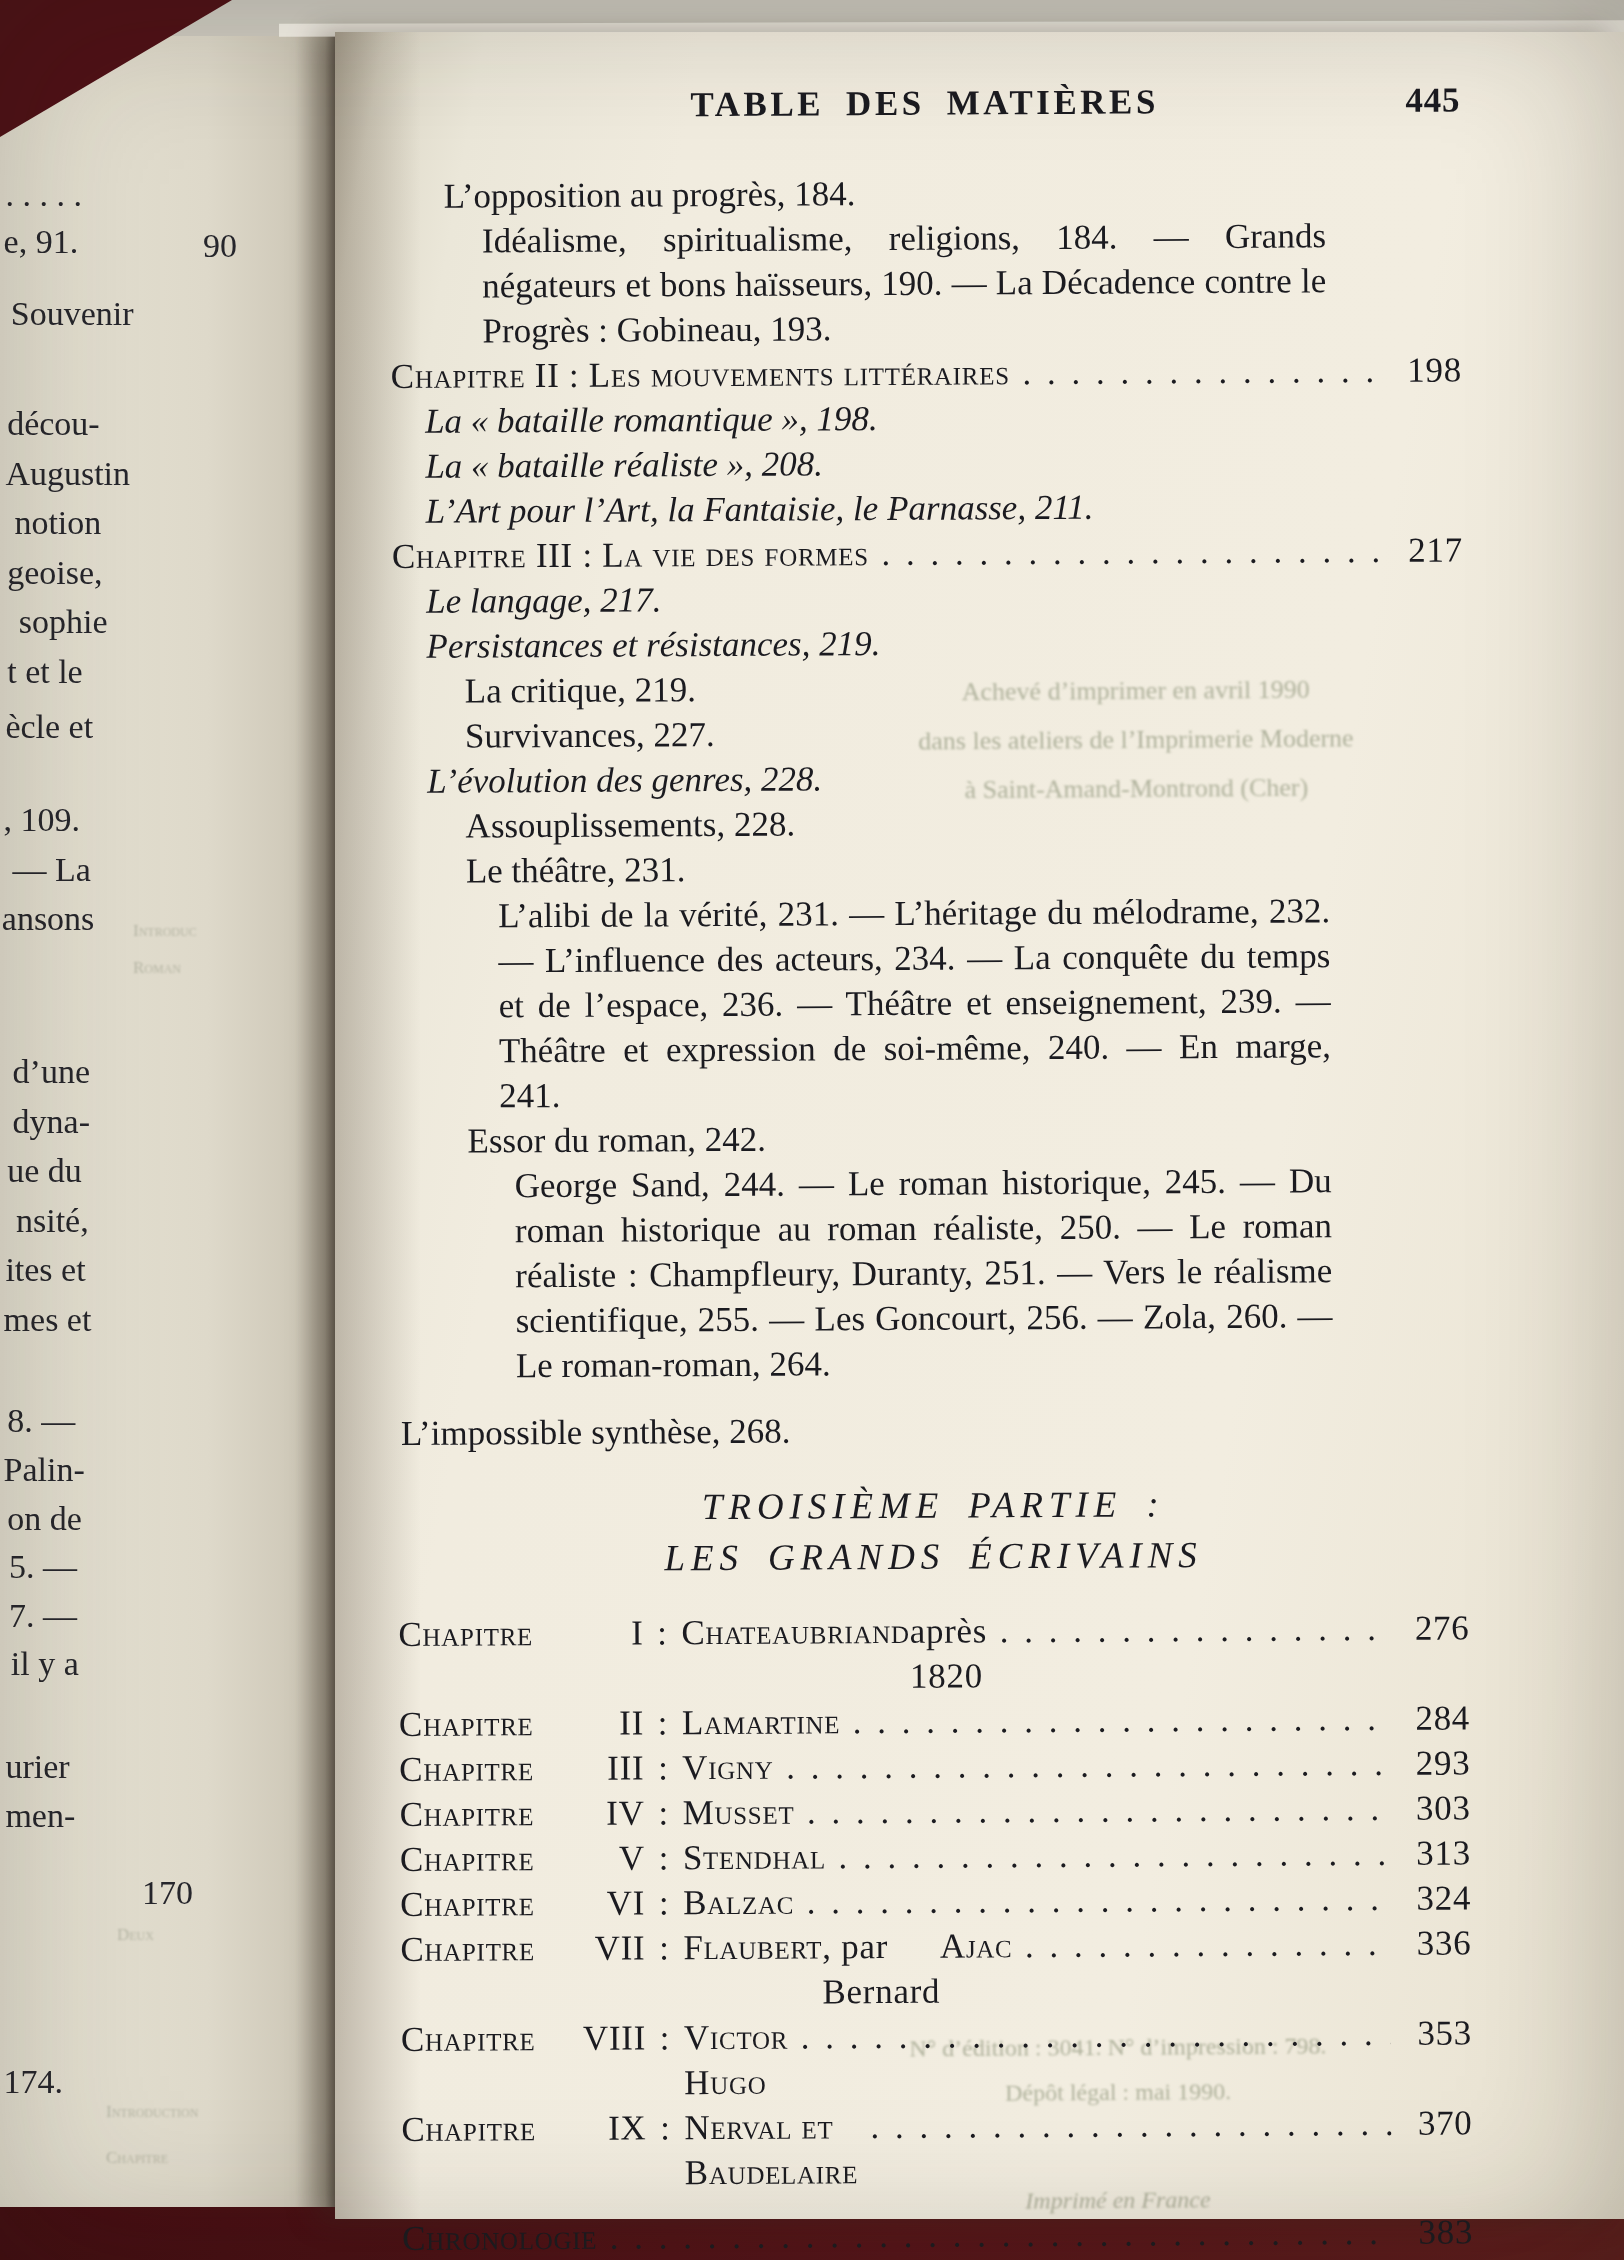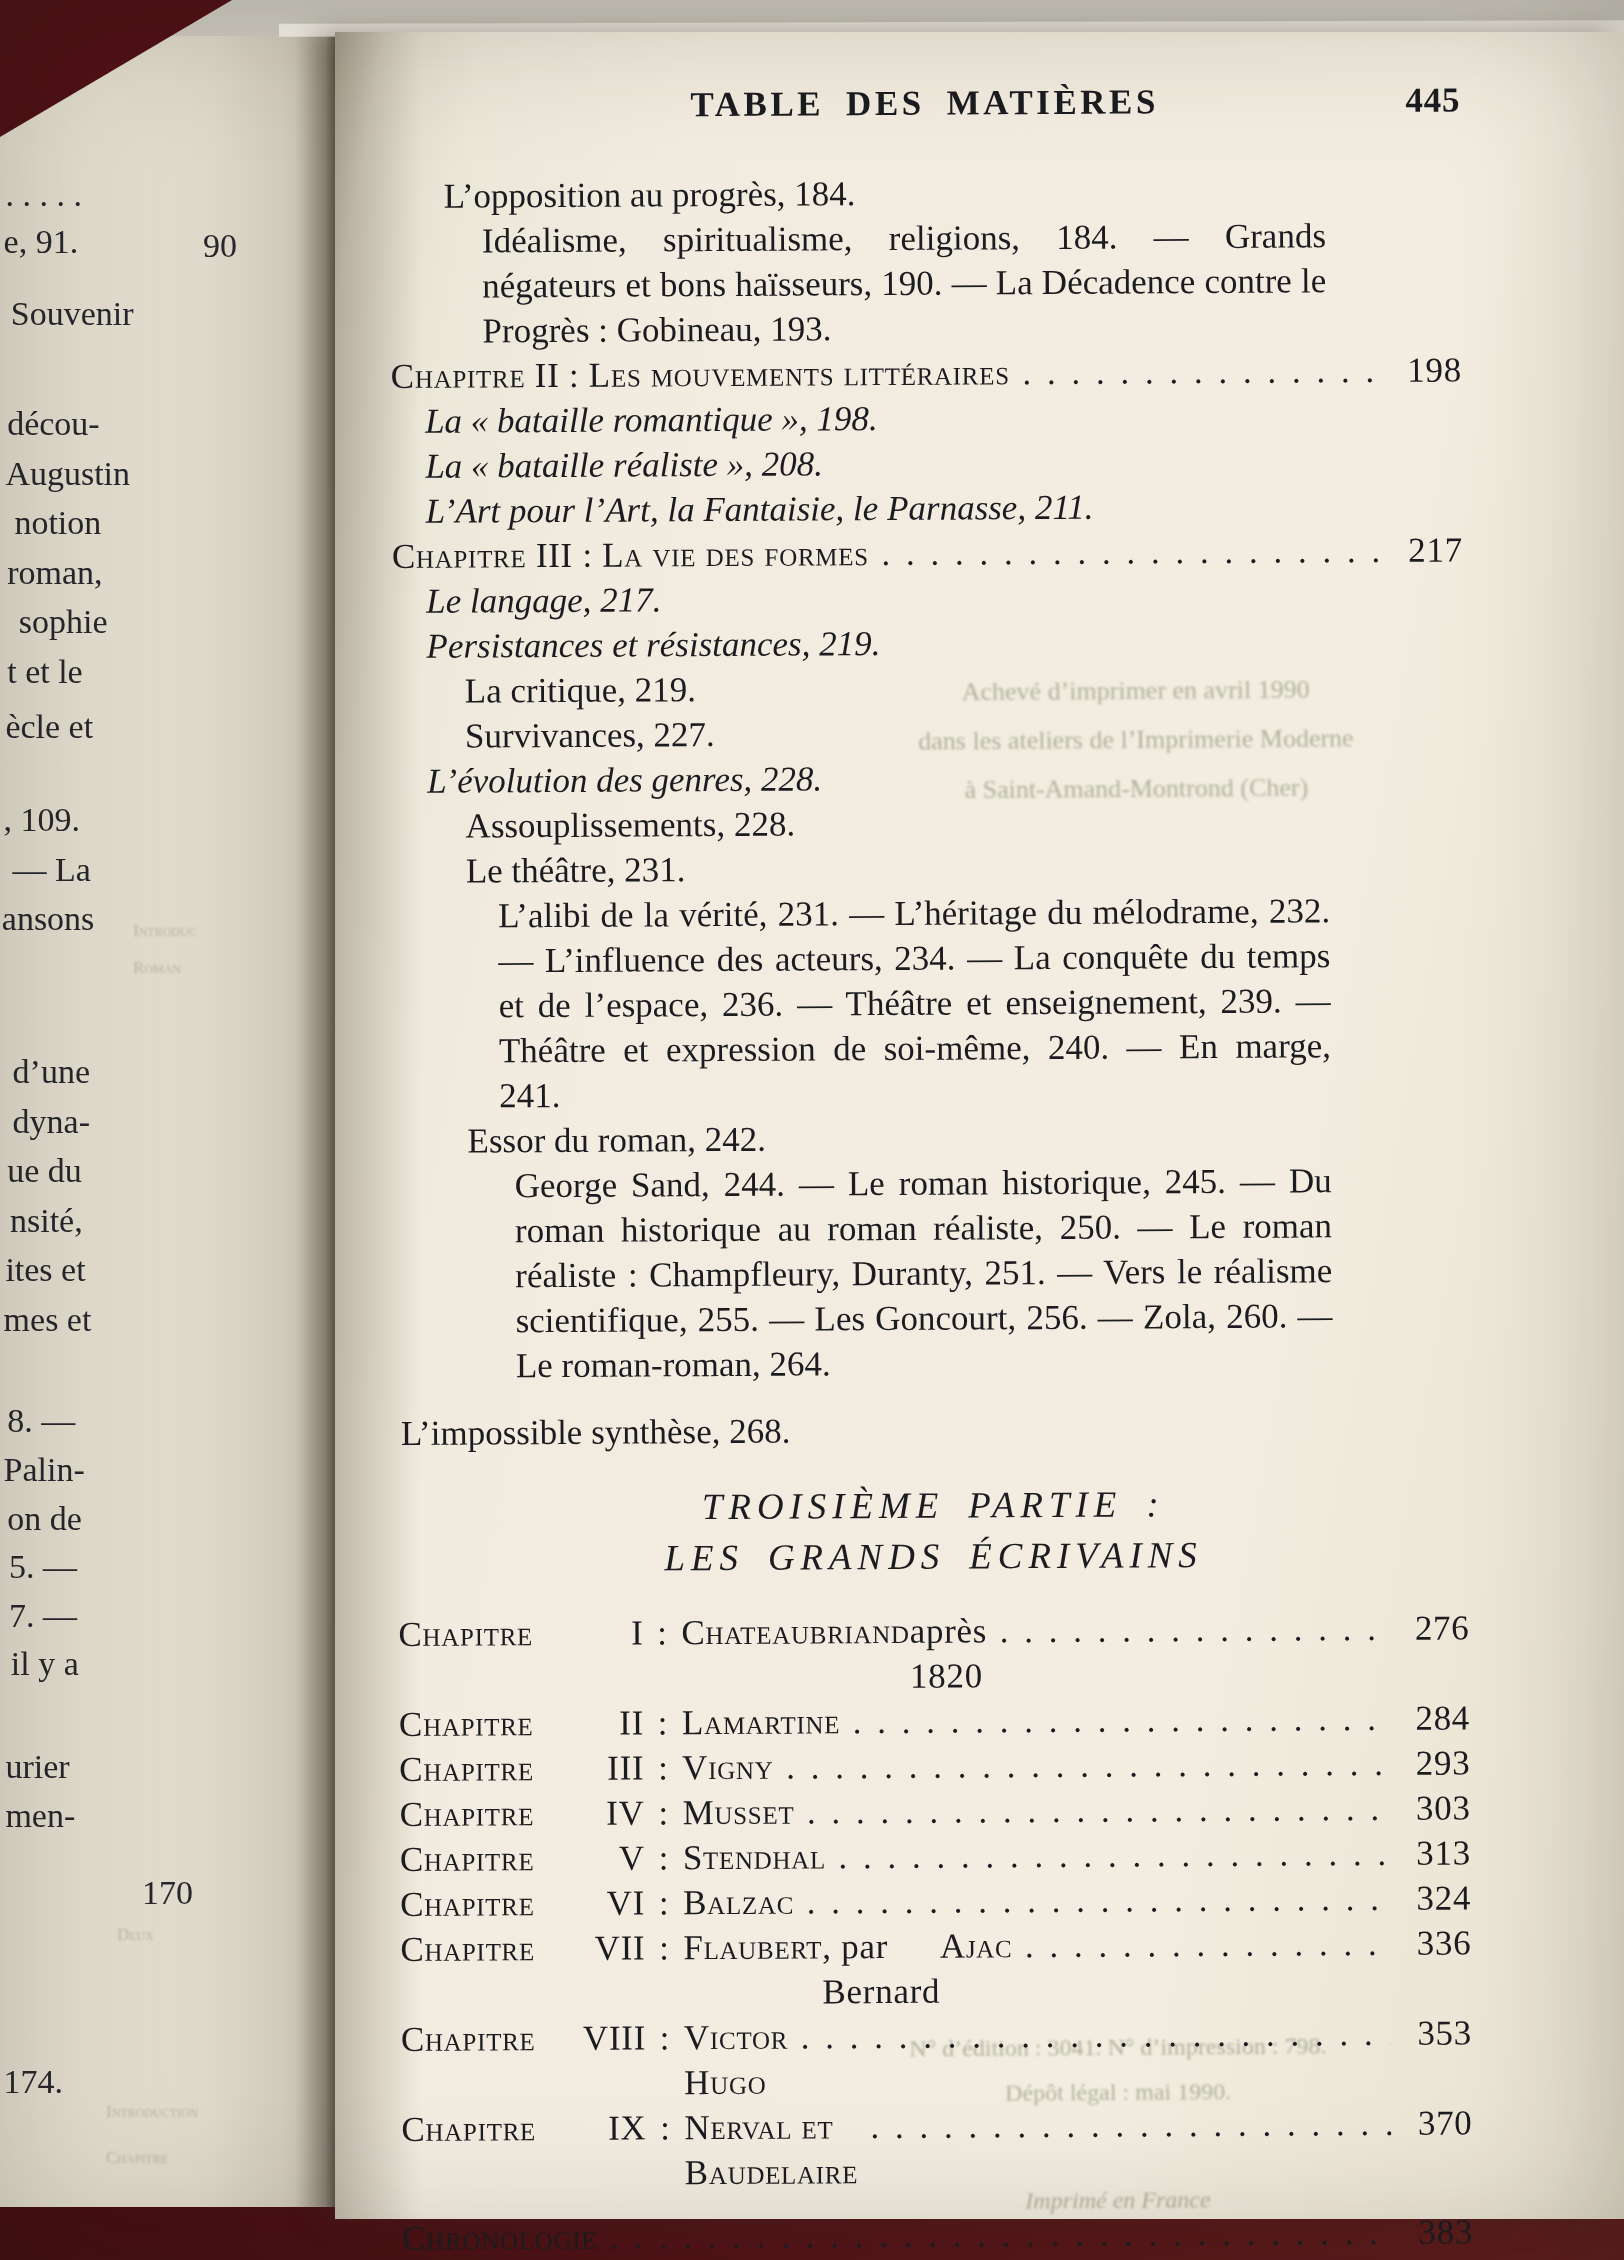--- a/index.html
+++ b/index.html
@@ -115,21 +115,21 @@
       <span class="frag" style="top: 191px; left: 203px;">90</span>
 
       <span class="frag" style="top: 259px; left: 10.8px;">Souvenir</span>
 
       <span class="frag" style="top: 369px; left: 7.2px;">décou-</span>
 
       <span class="frag" style="top: 419px; left: 5.4px;">Augustin</span>
 
       <span class="frag" style="top: 468px; left: 14.4px;">notion</span>
 
-      <span class="frag" style="top: 518px; left: 7.2px;">roman,</span>
+      <span class="frag" style="top: 518px; left: 7.2px;">geoise,</span>
 
       <span class="frag" style="top: 567px; left: 10.8px; margin-left: 8px;">sophie</span>
 
       <span class="frag" style="top: 617px; left: 7.2px;">t et le</span>
 
       <span class="frag" style="top: 672px; left: 5.4px;">ècle et</span>
 
       <span class="frag" style="top: 765px; left: 3.6px;">, 109.</span>
 
       <span class="frag" style="top: 815px; left: 12.6px;">— La</span>
@@ -139,21 +139,21 @@
       <span class="frag ghostf" style="top: 886px; left: 133px;">Introduc</span>
 
       <span class="frag ghostf" style="top: 923px; left: 133px;">Roman</span>
 
       <span class="frag" style="top: 1017px; left: 12.6px;">d’une</span>
 
       <span class="frag" style="top: 1067px; left: 12.6px;">dyna-</span>
 
       <span class="frag" style="top: 1116px; left: 7.2px;">ue du</span>
 
-      <span class="frag" style="top: 1166px; left: 10px;">nsité,</span>
+      <span class="frag" style="top: 1166px; left: 16px;">nsité,</span>
 
       <span class="frag" style="top: 1215px; left: 5.4px;">ites et</span>
 
       <span class="frag" style="top: 1265px; left: 3.6px;">mes et</span>
 
       <span class="frag" style="top: 1366px; left: 7.2px;">8. —</span>
 
       <span class="frag" style="top: 1415px; left: 3.6px;">Palin-</span>
 
       <span class="frag" style="top: 1464px; left: 7.2px;">on de</span>

